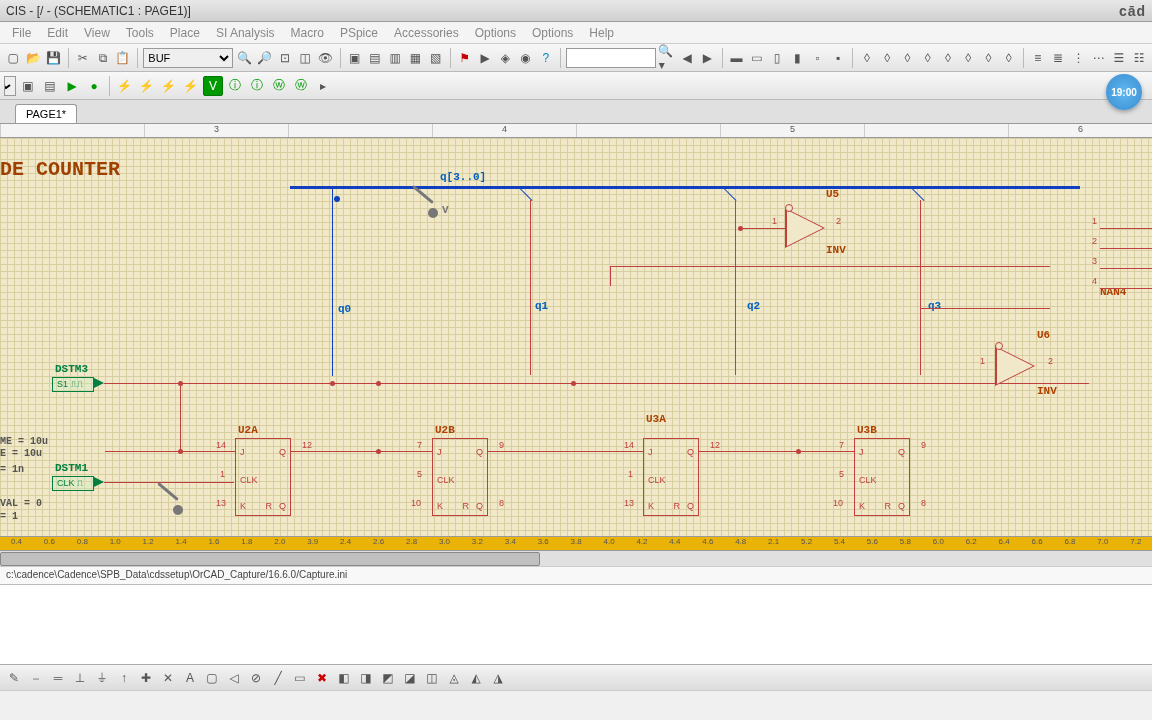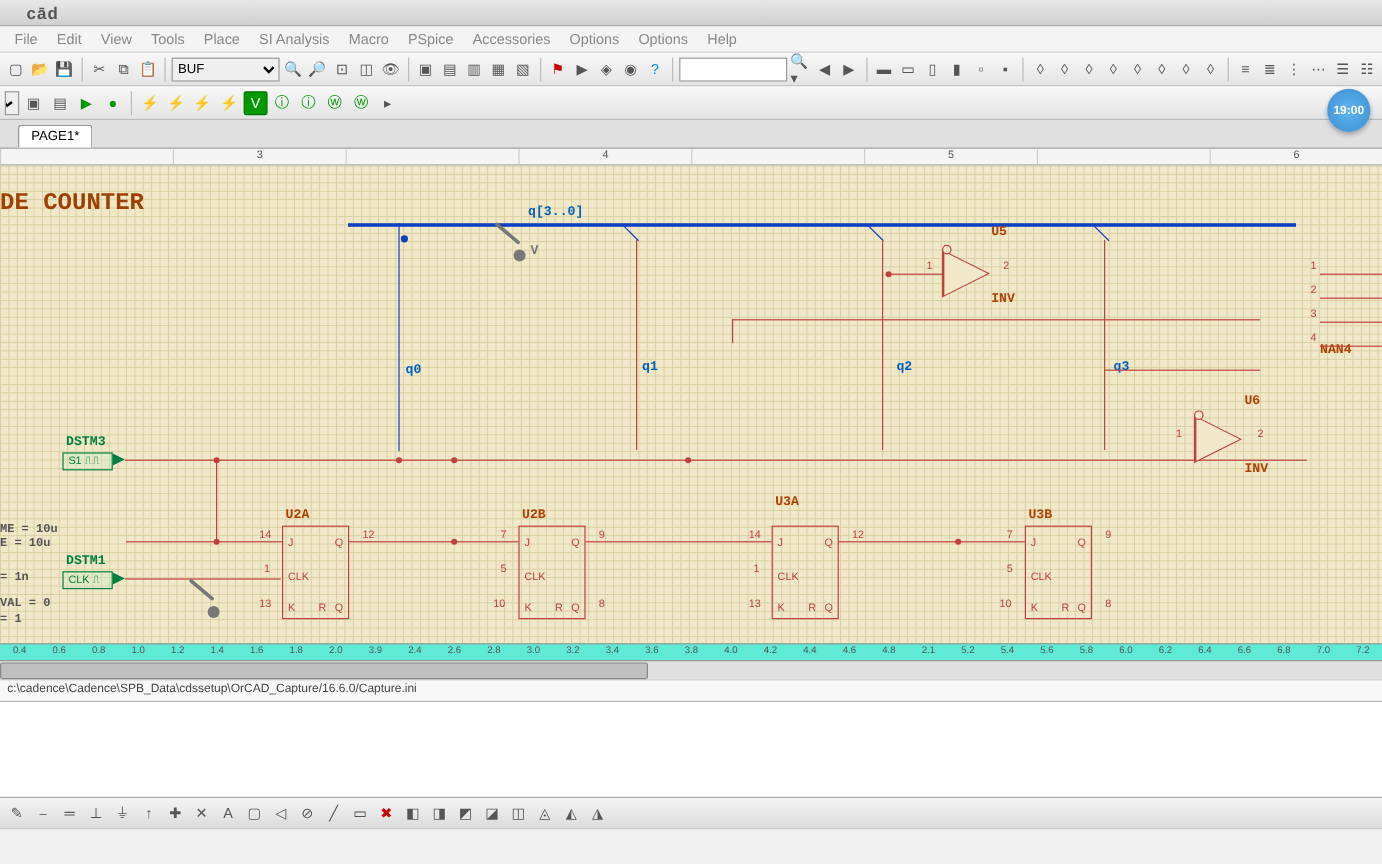--- a/index.html
+++ b/index.html
@@ -56,21 +56,21 @@
 .jkff { position: absolute; width: 56px; height: 78px; border: 1px solid #c04040; background: rgba(255,255,255,0); }
 .jkff .pin { position: absolute; font-size: 9px; color: #c04040; }
 .inv-gate { position: absolute; }
 .inv-body { width: 0; height: 0; border-top: 20px solid transparent; border-bottom: 20px solid transparent; border-left: 40px solid transparent; position: relative; }
 .inv-body::before { content:''; position:absolute; left:-40px; top:-20px; width:0; height:0; border-top:20px solid transparent; border-bottom:20px solid transparent; border-left:40px solid #c04040; }
 .inv-body::after { content:''; position:absolute; left:-38px; top:-18px; width:0; height:0; border-top:18px solid transparent; border-bottom:18px solid transparent; border-left:36px solid #f0e8c8; }
 .inv-bubble { position:absolute; width:8px; height:8px; border:1px solid #c04040; border-radius:50%; background:#f0e8c8; }
 .pinnum { position:absolute; font-size:9px; color:#c04040; }
 
 
-.ruler-b { position: absolute; bottom: 0; left: 0; right: 0; height: 14px; background: #5eead4; border-top: 1px solid #999; font-size: 8px; color: #555; display:flex; }
+.ruler-b { position: absolute; bottom: 0; left: 0; right: 0; height: 14px; background: #eab308; border-top: 1px solid #999; font-size: 8px; color: #555; display:flex; }
 .ruler-b span { width: 34px; text-align:center; }
 
 
 .hscroll { height: 16px; background: #e0e0e0; border-top: 1px solid #999; position: relative; }
 .hscroll .thumb { position: absolute; left: 0; width: 540px; height: 14px; background: #c0c0c0; border: 1px solid #888; top:1px; border-radius:2px; }
 
 
 .path-bar { height: 18px; background: #f8f8f8; border-top: 1px solid #ccc; font-size: 10px; color: #444; padding: 2px 6px; }
 
 
@@ -81,20 +81,21 @@
 
 
 .footer { height: 30px; background: #f0f0f0; border-top: 1px solid #ccc; }
 
 .title-ddecounter { color: #a04000; font-family: "Courier New", monospace; font-size: 20px; font-weight: bold; position:absolute; }
 </style>
 </head>
 <body>
 
 <div class="title-bar">
+  <span class="title">CIS - [/ - (SCHEMATIC1 : PAGE1)]</span>
   <span class="logo">cād</span>
 </div>
 
 <div class="menu-bar">
   <span class="menu-item">File</span>
   <span class="menu-item">Edit</span>
   <span class="menu-item">View</span>
   <span class="menu-item">Tools</span>
   <span class="menu-item">Place</span>
   <span class="menu-item">SI Analysis</span>
@@ -234,21 +235,21 @@
     <div class="node" style="left:378px;top:245px"></div>
     <div class="node" style="left:573px;top:245px"></div>
 
     <div class="sch-label green" style="left:55px;top:324px">DSTM1</div>
     <div class="stim-box" style="left:52px;top:338px;width:42px"><span>CLK</span> ⎍</div>
     <div class="stim-arrow" style="left:94px;top:339px"></div>
     <div class="wire-h" style="left:104px;top:344px;width:130px"></div>
 
     <div class="sch-label" style="left:0;top:298px;font-size:10px;color:#555">ME = 10u</div>
     <div class="sch-label" style="left:0;top:310px;font-size:10px;color:#555">E = 10u</div>
-    <div class="sch-label" style="left:0;top:338px;font-size:10px;color:#555">= 1n</div>
+    <div class="sch-label" style="left:0;top:326px;font-size:10px;color:#555">= 1n</div>
     <div class="sch-label" style="left:0;top:360px;font-size:10px;color:#555">VAL = 0</div>
     <div class="sch-label" style="left:0;top:373px;font-size:10px;color:#555">= 1</div>
 
     <div style="position:absolute;left:155px;top:352px;width:26px;height:3px;background:#777;transform:rotate(40deg);border-radius:2px"></div>
     <div style="position:absolute;left:173px;top:367px;width:10px;height:10px;background:#777;border-radius:50%"></div>
 
     <div class="jkff" style="left:235px;top:300px">
       <div class="pin" style="left:4px;top:8px">J</div>
       <div class="pin" style="right:4px;top:8px">Q</div>
       <div class="pin" style="left:4px;top:36px">CLK</div>

